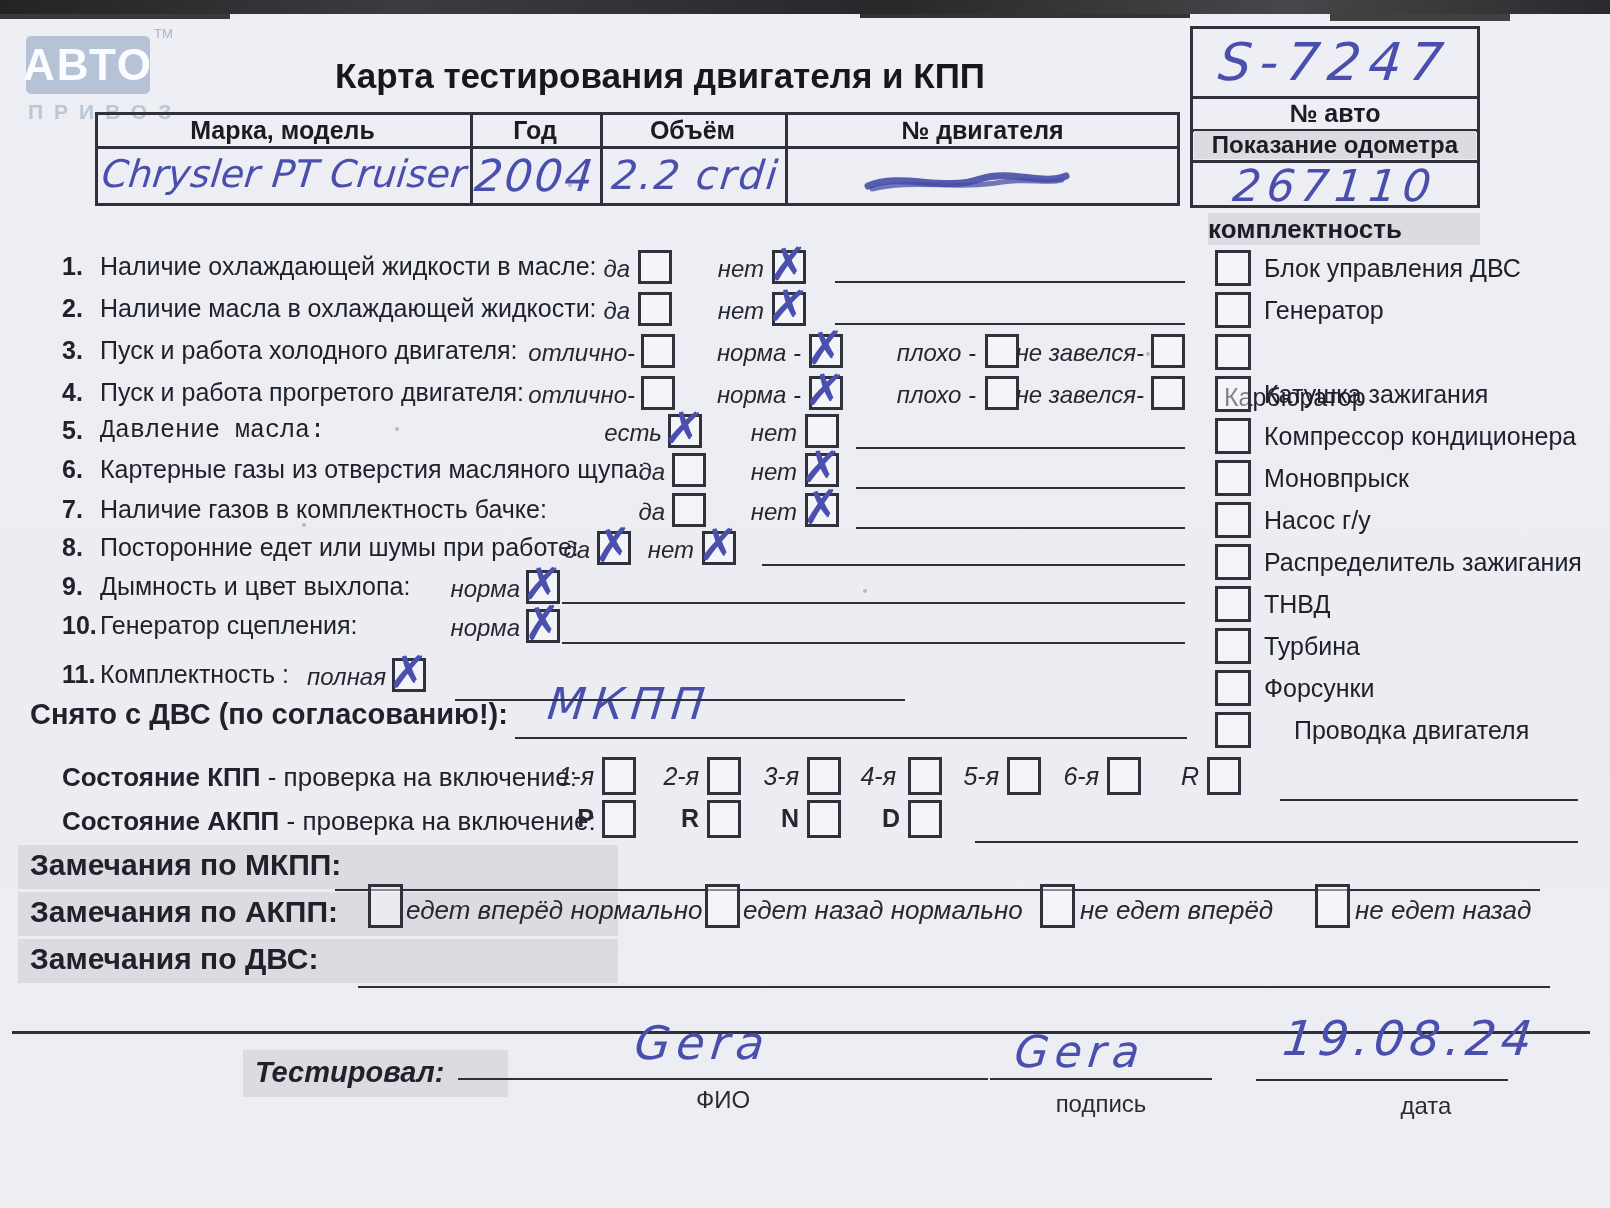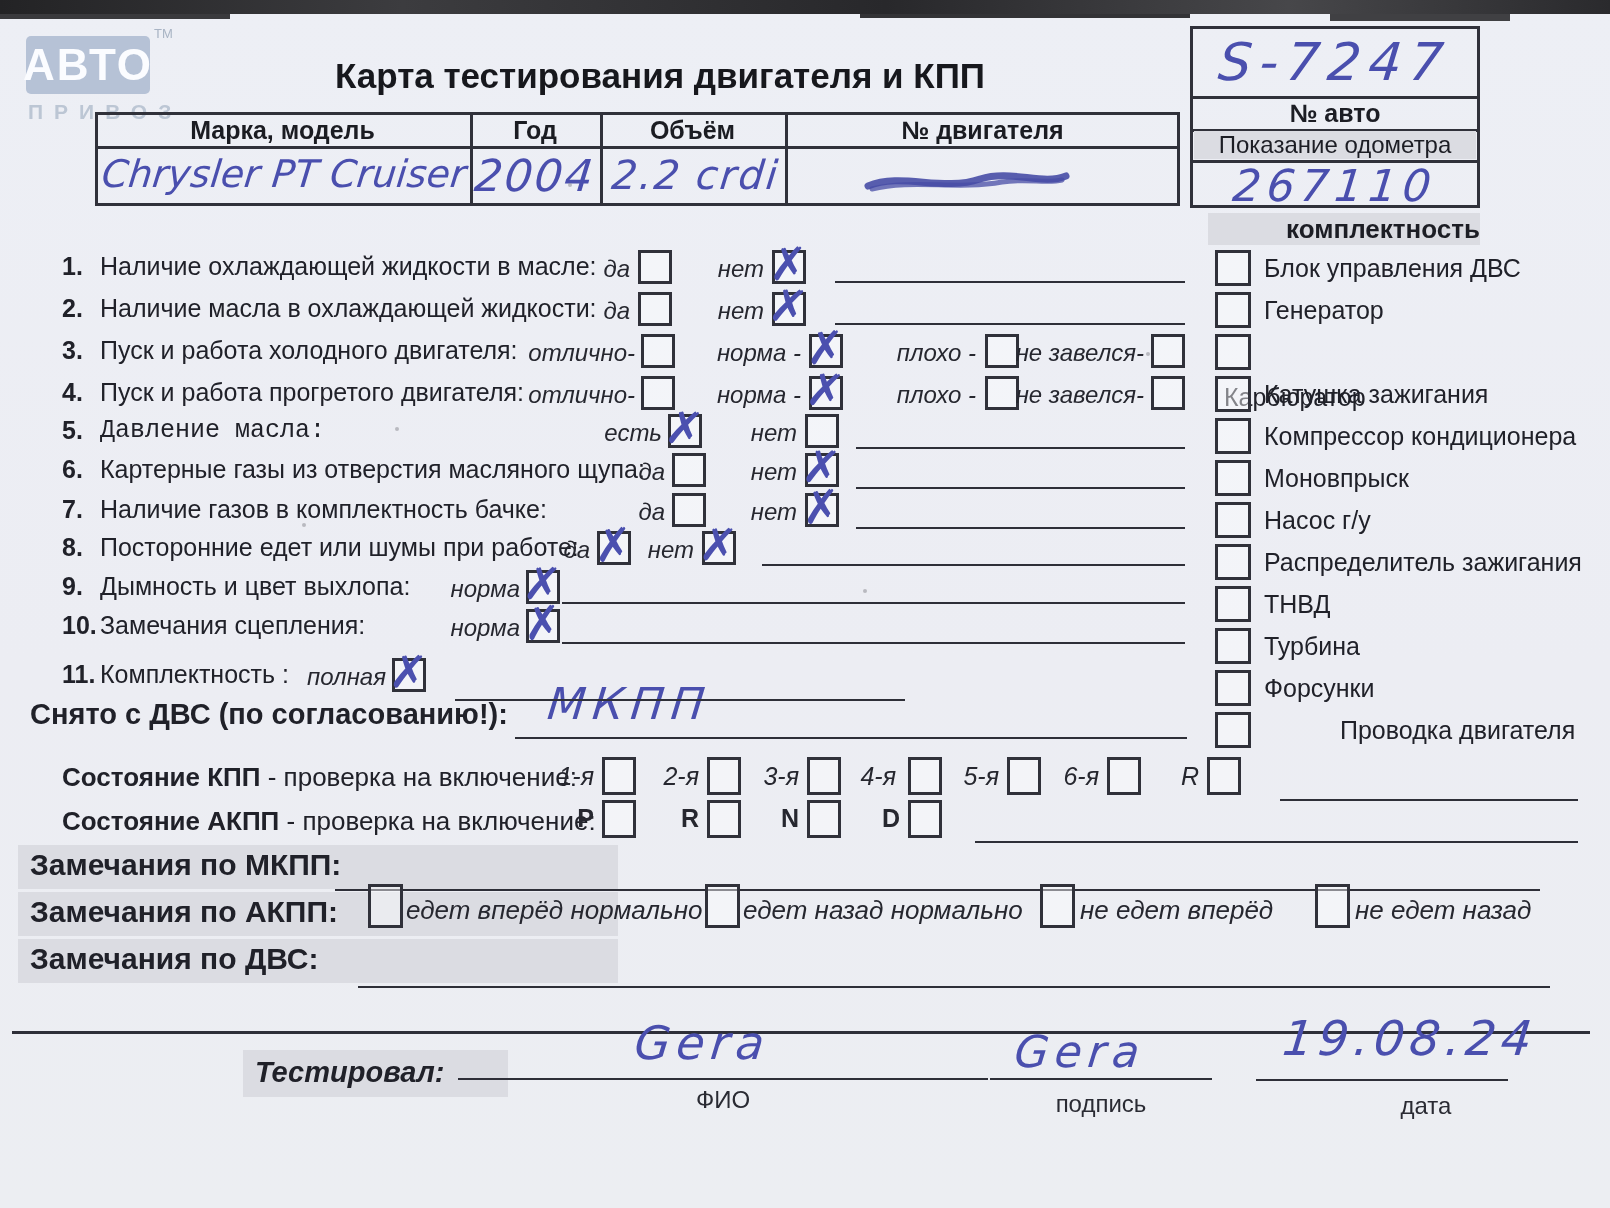--- a/index.html
+++ b/index.html
@@ -44,42 +44,42 @@
 
   <div class="abs" style="left:320px;top:56px;width:680px;text-align:center;font-size:35px;font-weight:bold;color:#17181d;">Карта тестирования двигателя  и КПП</div>
 
   <div class="rect" style="left:1190px;top:26px;width:290px;height:182px;"></div>
   <div class="hline" style="left:1190px;top:96px;width:290px;"></div>
   <div class="hline" style="left:1190px;top:129px;width:290px;"></div>
   <div class="hline" style="left:1190px;top:160px;width:290px;"></div>
   <div class="hw" style="left:1192px;top:32px;width:286px;text-align:center;font-size:52px;letter-spacing:8px;">S-7247</div>
   <div class="abs" style="left:1190px;top:99px;width:290px;text-align:center;font-size:25px;font-weight:bold;">№ авто</div>
   <div class="hl" style="left:1194px;top:131px;width:282px;height:28px;"></div>
-  <div class="abs" style="left:1190px;top:131px;width:290px;text-align:center;font-size:24px;font-weight:normal;">Показание одометра</div>
+  <div class="abs" style="left:1190px;top:131px;width:290px;text-align:center;font-size:24px;font-weight:bold;">Показание одометра</div>
   <div class="hw" style="left:1192px;top:160px;width:286px;text-align:center;font-size:44px;letter-spacing:6px;">267110</div>
 
   <div class="rect" style="left:95px;top:112px;width:1085px;height:94px;"></div>
   <div class="vline" style="left:470px;top:112px;height:94px;"></div>
   <div class="vline" style="left:600px;top:112px;height:94px;"></div>
   <div class="vline" style="left:785px;top:112px;height:94px;"></div>
   <div class="hline" style="left:95px;top:146px;width:1085px;"></div>
   <div class="hdr" style="left:95px;top:116px;width:375px;">Марка, модель</div>
   <div class="hdr" style="left:470px;top:116px;width:130px;">Год</div>
   <div class="hdr" style="left:600px;top:116px;width:185px;">Объём</div>
   <div class="hdr" style="left:785px;top:116px;width:395px;">№ двигателя</div>
   <div class="hw" style="left:102px;top:152px;font-size:38px;letter-spacing:0px;">Chrysler PT Cruiser</div>
   <div class="hw" style="left:470px;top:150px;width:130px;text-align:center;font-size:44px;">2004</div>
   <div class="hw" style="left:612px;top:152px;font-size:40px;">2.2 crdi</div>
   <svg class="abs" style="left:862px;top:166px;" width="210" height="32" viewBox="0 0 210 32">
     <path d="M6,20 C40,6 80,26 118,13 C150,3 180,20 204,10" fill="none" stroke="#474ca6" stroke-width="7" stroke-linecap="round" opacity="0.9"></path>
     <path d="M10,23 C50,13 95,24 140,16 C165,12 185,18 200,14" fill="none" stroke="#474ca6" stroke-width="5" stroke-linecap="round" opacity="0.75"></path>
   </svg>
 
   <div class="hl" style="left:1208px;top:213px;width:272px;height:32px;"></div>
-  <div class="abs" style="left:1208px;top:214px;width:272px;text-align:right;font-size:26px;font-weight:bold;">комплектность</div>
+  <div class="abs" style="left:1208px;top:214px;width:272px;text-align:left;font-size:26px;font-weight:bold;">комплектность</div>
 
   <div class="lbl b" style="left:30px;top:698px;font-size:29px;">Снято с ДВС (по согласованию!):</div>
   <div class="hw" style="left:548px;top:678px;font-size:44px;letter-spacing:7px;">МКПП</div>
   <div class="ul" style="left:515px;top:737px;width:672px;"></div>
 
   <div class="lbl" style="left:62px;top:762px;font-size:26px;">
     <span class="b">Состояние КПП</span><span> - проверка на включение:</span>
   </div>
   <div class="ul" style="left:1280px;top:799px;width:298px;"></div>
 
@@ -202,21 +202,21 @@
     </div>
     <div class="ul" style="left: 762px; width: 423px; top: 564px;"></div>
     <div class="lbl num" style="left: 62px; top: 572px;">9.</div>
     <div class="lbl" style="left: 100px; top: 572px;">Дымность и цвет выхлопа:</div>
     <div class="opt" style="left: 432px; top: 575px; width: 88px;">норма</div>
     <div class="box" style="left: 526px; top: 570px;">
       <span class="xm" style="transform: rotate(4deg);">✗</span>
     </div>
     <div class="ul" style="left: 562px; width: 623px; top: 602px;"></div>
     <div class="lbl num" style="left: 62px; top: 611px;">10.</div>
-    <div class="lbl" style="left: 100px; top: 611px;">Замечания сцепления:</div>
+    <div class="lbl" style="left: 100px; top: 611px;">Генератор сцепления:</div>
     <div class="opt" style="left: 432px; top: 614px; width: 88px;">норма</div>
     <div class="box" style="left: 526px; top: 609px;">
       <span class="xm" style="transform: rotate(-4deg);">✗</span>
     </div>
     <div class="ul" style="left: 562px; width: 623px; top: 642px;"></div>
     <div class="lbl num" style="left: 62px; top: 660px;">11.</div>
     <div class="lbl" style="left: 100px; top: 660px;">Комплектность :</div>
     <div class="opt" style="left: 298px; top: 663px; width: 88px;">полная</div>
     <div class="box" style="left: 392px; top: 658px;">
       <span class="xm" style="transform: rotate(3deg);">✗</span>
@@ -238,21 +238,21 @@
     <div class="lbl" style="left: 1264px; top: 506px;">Насос г/у</div>
     <div class="box" style="left: 1215px; top: 544px; width: 36px; height: 36px;"></div>
     <div class="lbl" style="left: 1264px; top: 548px;">Распределитель зажигания</div>
     <div class="box" style="left: 1215px; top: 586px; width: 36px; height: 36px;"></div>
     <div class="lbl" style="left: 1264px; top: 590px;">ТНВД</div>
     <div class="box" style="left: 1215px; top: 628px; width: 36px; height: 36px;"></div>
     <div class="lbl" style="left: 1264px; top: 632px;">Турбина</div>
     <div class="box" style="left: 1215px; top: 670px; width: 36px; height: 36px;"></div>
     <div class="lbl" style="left: 1264px; top: 674px;">Форсунки</div>
     <div class="box" style="left: 1215px; top: 712px; width: 36px; height: 36px;"></div>
-    <div class="lbl" style="left: 1340px; top: 716px;">Проводка двигателя</div>
+    <div class="lbl" style="left: 1294px; top: 716px;">Проводка двигателя</div>
     <div class="opt" style="left: 506px; top: 762px; width: 88px; font-size: 25px;">1-я</div>
     <div class="box" style="left: 602px; top: 757px; height: 38px;"></div>
     <div class="opt" style="left: 611px; top: 762px; width: 88px; font-size: 25px;">2-я</div>
     <div class="box" style="left: 707px; top: 757px; height: 38px;"></div>
     <div class="opt" style="left: 711px; top: 762px; width: 88px; font-size: 25px;">3-я</div>
     <div class="box" style="left: 807px; top: 757px; height: 38px;"></div>
     <div class="opt" style="left: 808px; top: 762px; width: 88px; font-size: 25px; text-align: right;">4-я</div>
     <div class="box" style="left: 908px; top: 757px; height: 38px;"></div>
     <div class="opt" style="left: 911px; top: 762px; width: 88px; font-size: 25px;">5-я</div>
     <div class="box" style="left: 1007px; top: 757px; height: 38px;"></div>

